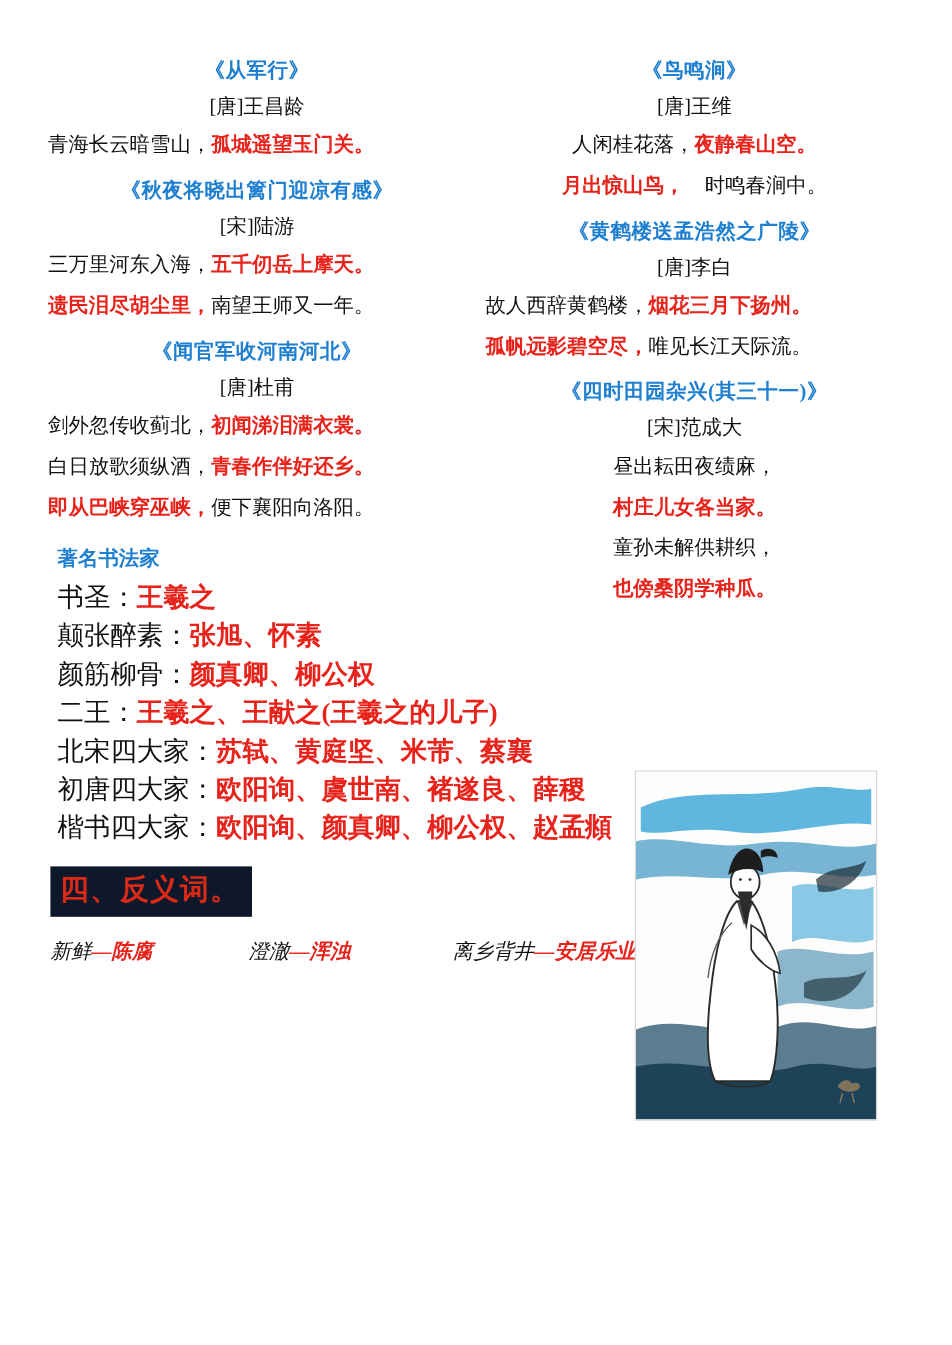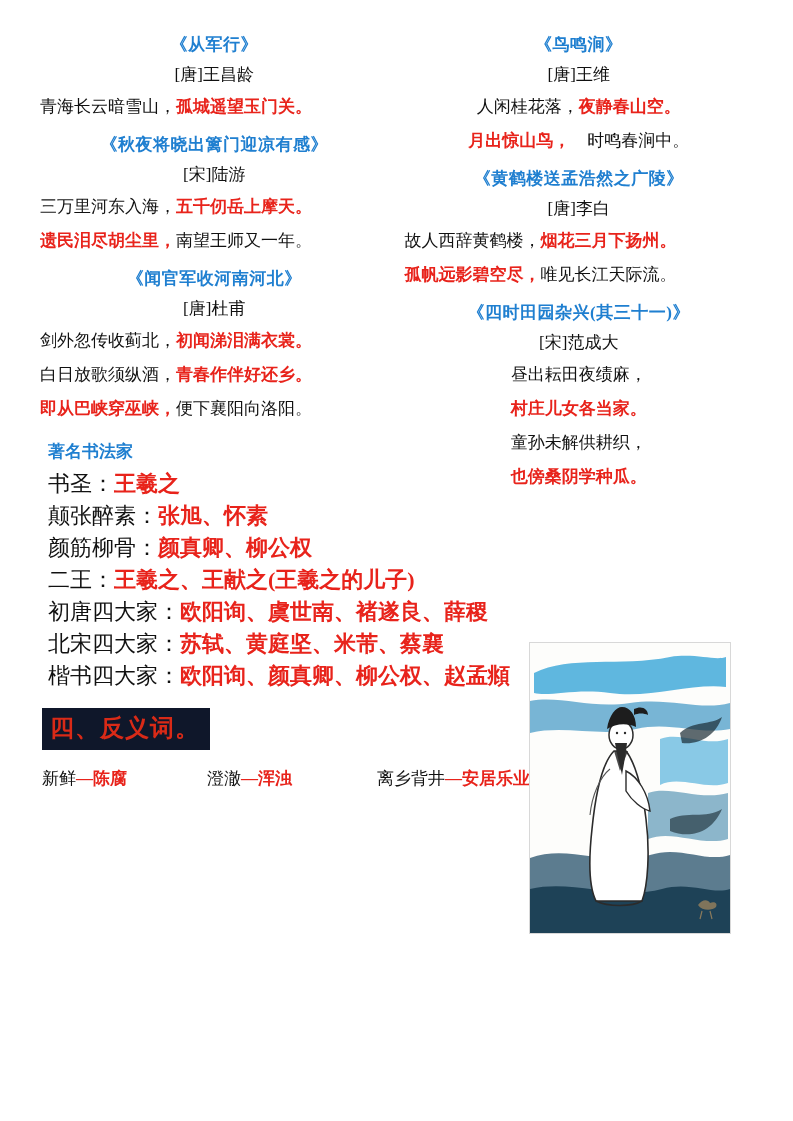--- a/index.html
+++ b/index.html
@@ -18,21 +18,21 @@
   .page {
     position: relative;
     width: 793px;
     height: 1121px;
     padding: 0;
     box-sizing: border-box;
   }
   .columns {
     display: flex;
     flex-direction: row;
-    padding: 30px 40px 0 40px;
+    padding: 44px 40px 0 40px;
     box-sizing: border-box;
   }
   .col {
     width: 50%;
     box-sizing: border-box;
   }
   .col-left { padding-right: 8px; }
   .col-right { padding-left: 8px; }
 
   .poem { margin-bottom: 6px; }
@@ -103,20 +103,21 @@
   }
   .antonyms {
     display: flex;
     flex-direction: row;
     padding: 8px 40px 0 42px;
     font-size: 17px;
     line-height: 30px;
   }
   .antonym {
     white-space: nowrap;
+    font-style: italic;
   }
   .a1 { width: 165px; }
   .a2 { width: 165px; }
   .a3 { width: 170px; }
   .a4 { width: auto; }
   .ant-l { color: #111; }
   .ant-r { color: #e8231b; font-weight: bold; }
   .ant-dash { color: #e8231b; font-weight: bold; }
 </style>
 </head>
@@ -169,24 +170,24 @@
         <div class="callig-row">
           <span class="callig-label">颠张醉素：</span><span class="callig-val">张旭、怀素</span>
         </div>
         <div class="callig-row">
           <span class="callig-label">颜筋柳骨：</span><span class="callig-val">颜真卿、柳公权</span>
         </div>
         <div class="callig-row">
           <span class="callig-label">二王：</span><span class="callig-val">王羲之、王献之(王羲之的儿子)</span>
         </div>
         <div class="callig-row">
+          <span class="callig-label">北宋四大家：</span><span class="callig-val">苏轼、黄庭坚、米芾、蔡襄</span>
+        </div>
+        <div class="callig-row">
           <span class="callig-label">初唐四大家：</span><span class="callig-val">欧阳询、虞世南、褚遂良、薛稷</span>
-        </div>
-        <div class="callig-row">
-          <span class="callig-label">北宋四大家：</span><span class="callig-val">苏轼、黄庭坚、米芾、蔡襄</span>
         </div>
         <div class="callig-row">
           <span class="callig-label">楷书四大家：</span><span class="callig-val">欧阳询、颜真卿、柳公权、赵孟頫</span>
         </div>
       </div>
 
     </div>
 
     <div class="col col-right">
 

